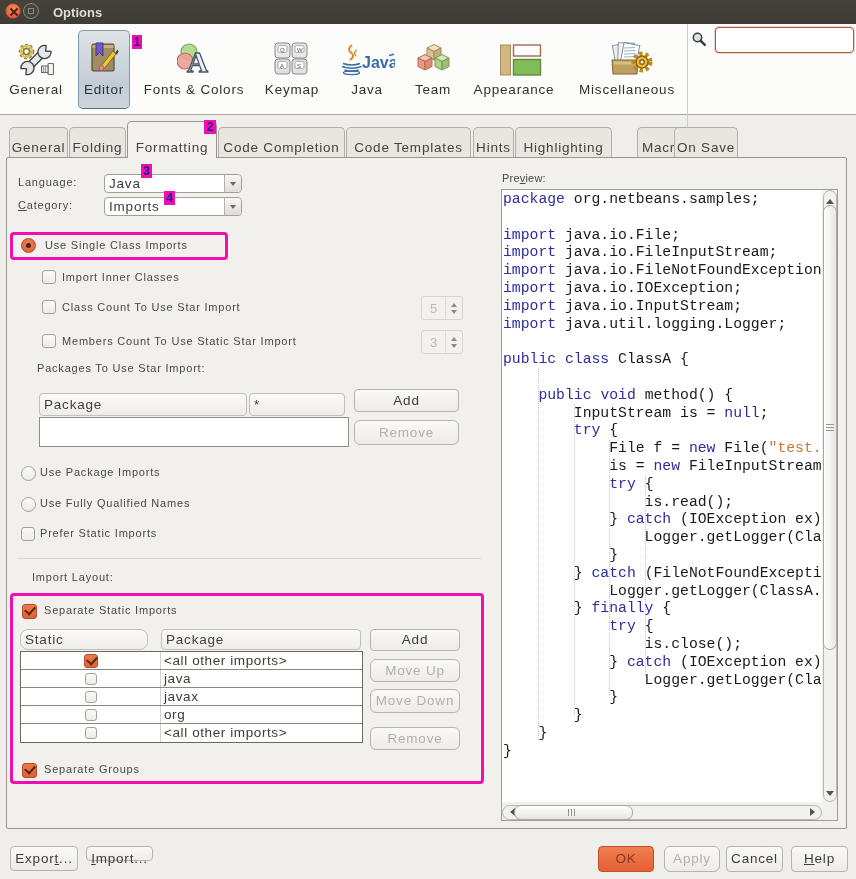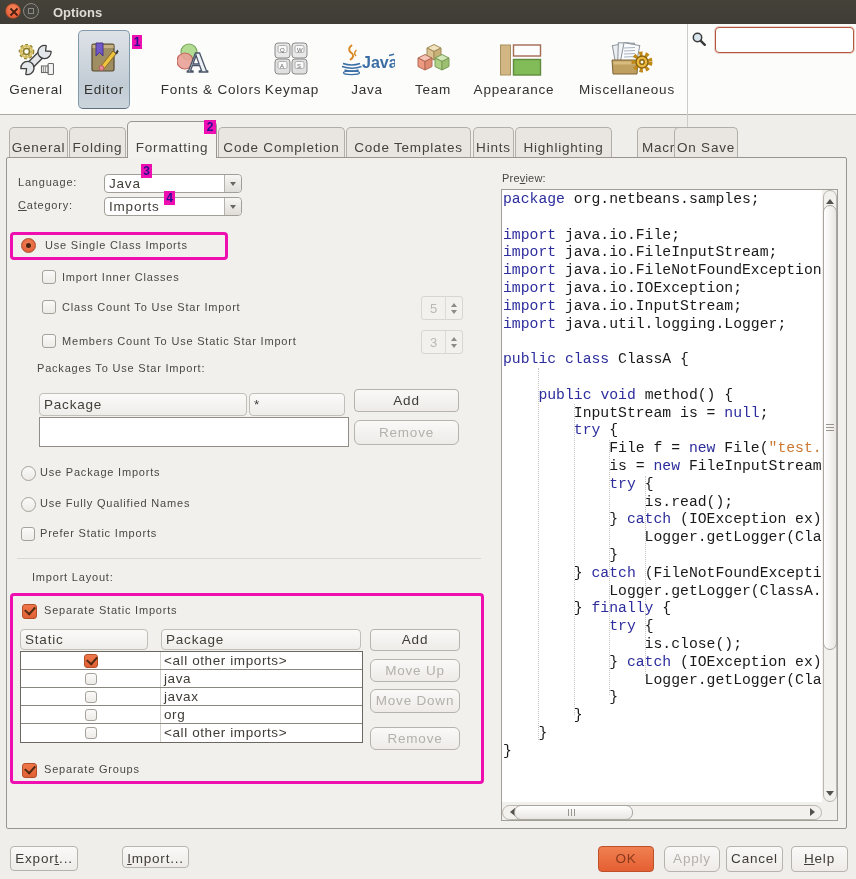--- a/index.html
+++ b/index.html
@@ -183,21 +183,21 @@
       <polygon points="2,20 28,20 27,34 3,34" fill="#c0a060" stroke="#7c6434"></polygon>
       <rect x="3.5" y="21.5" width="22" height="3" fill="#d8bc80"></rect>
       <circle cx="32" cy="22" r="8" fill="none" stroke="#c08a18" stroke-width="5" stroke-dasharray="3.2 2.6"></circle>
       <circle cx="32" cy="22" r="6" fill="#ecb840" stroke="#8a6410" stroke-width="1.4"></circle>
       <circle cx="32" cy="22" r="2.2" fill="#fdf6e2" stroke="#8a6410" stroke-width="1.4"></circle>
     </g>
   </svg>
 
   <div class="abs tblabel" style="left:0px; top:82px; width:72px;">General</div>
   <div class="abs tblabel" style="left:78px; top:82px; width:52px;">Editor</div>
-  <div class="abs tblabel" style="left:160px; top:82px; width:102px;">Fonts &amp; Colors</div>
+  <div class="abs tblabel" style="left:143px; top:82px; width:102px;">Fonts &amp; Colors</div>
   <div class="abs tblabel" style="left:262px; top:82px; width:60px;">Keymap</div>
   <div class="abs tblabel" style="left:350px; top:82px; width:34px;">Java</div>
   <div class="abs tblabel" style="left:412px; top:82px; width:42px;">Team</div>
   <div class="abs tblabel" style="left:472px; top:82px; width:84px;">Appearance</div>
   <div class="abs tblabel" style="left:578px; top:82px; width:98px;">Miscellaneous</div>
 
   <svg class="abs" style="left:692px; top:32px;" width="15" height="15" viewBox="0 0 15 15">
     <circle cx="5.5" cy="5.5" r="4.2" fill="#d8e4ec" stroke="#3a3a3a" stroke-width="1.5"></circle>
     <path d="M8.8 8.8 L12.8 12.8" stroke="#3a3a3a" stroke-width="2.4" stroke-linecap="round"></path>
   </svg>
@@ -272,21 +272,21 @@
   <div class="cb" style="left:21px; top:527px;"></div>
   <div class="abs lbl" style="left:40px; top:527px;">Prefer Static Imports</div>
 
   <div class="abs" style="left:17px; top:558px; width:464px; height:1px; background:#dbd8d3;"></div>
   <div class="abs lbl" style="left:32px; top:571px;">Import Layout:</div>
 
   <div class="annbox" style="left:10px; top:593px; width:474px; height:191px;"></div>
   <div class="cb on" style="left:22px; top:604px; width:15px; height:15px;"></div>
   <div class="abs lbl" style="left:44px; top:604px;">Separate Static Imports</div>
 
-  <div class="th" style="left:20px; top:629px; width:128px; height:21px; line-height:19px;">Static</div>
+  <div class="th" style="left:20px; top:629px; width:128px; height:21px; line-height:19px;border-radius:8px;">Static</div>
   <div class="th" style="left:161px; top:629px; width:200px; height:21px; line-height:19px;">Package</div>
   <div class="abs" id="laytable" style="left:20px; top:651px; width:343px; height:92px; background:#fff; border:1px solid #6b6862;">
     <div style="position:absolute; left:139px; top:0; width:1px; height:90px; background:#d4d1cc;"></div>
     <div class="lrow" style="top:0px;"></div>
     <div class="lrow" style="top:18px;"></div>
     <div class="lrow" style="top:36px;"></div>
     <div class="lrow" style="top:54px;"></div>
     <div class="lrow" style="top:72px; border-bottom:none;"></div>
     <div class="cb on" style="left:63px; top:2px; width:14px; height:14px;"></div>
     <div class="cb" style="left:64px; top:21px; width:12px; height:12px;"></div>
@@ -358,18 +358,18 @@
 
   <div class="sbtrough" style="left:502px; top:805px; width:320px; height:15px;"></div>
   <div class="sarr" style="left:506px; top:808px; border:4px solid transparent; border-right:5px solid #55524d;"></div>
   <div class="sbthumbh" style="left:514px; top:805px; width:119px; height:15px;"></div>
   <div class="abs" style="left:568px; top:809px; width:1px; height:7px; background:#9a968f;"></div>
   <div class="abs" style="left:571px; top:809px; width:1px; height:7px; background:#9a968f;"></div>
   <div class="abs" style="left:574px; top:809px; width:1px; height:7px; background:#9a968f;"></div>
   <div class="sarr" style="left:810px; top:808px; border:4px solid transparent; border-left:5px solid #55524d;"></div>
 
   <div class="btn" style="left:10px; top:846px; width:68px; height:25px; line-height:23px;">Expor<u>t</u>...</div>
-  <div class="btn" style="left:86px; top:846px; width:67px; height:22px; line-height:23px;margin-left:36px;"><u>I</u>mport...</div>
+  <div class="btn" style="left:86px; top:846px; width:67px; height:15px; line-height:23px;"><u>I</u>mport...</div>
   <div class="btn" id="okbtn" style="left:598px; top:846px; width:56px; height:26px; line-height:24px; background:linear-gradient(#f08051,#e55f33); border:1px solid #bc5028; color:#8a3a1c;">OK</div>
   <div class="btn dis" style="left:664px; top:846px; width:56px; height:26px; line-height:24px;">Apply</div>
   <div class="btn" style="left:726px; top:846px; width:57px; height:26px; line-height:24px;">Cancel</div>
   <div class="btn" style="left:791px; top:846px; width:57px; height:26px; line-height:24px;"><u>H</u>elp</div>
 </div>
 
 </body></html>

